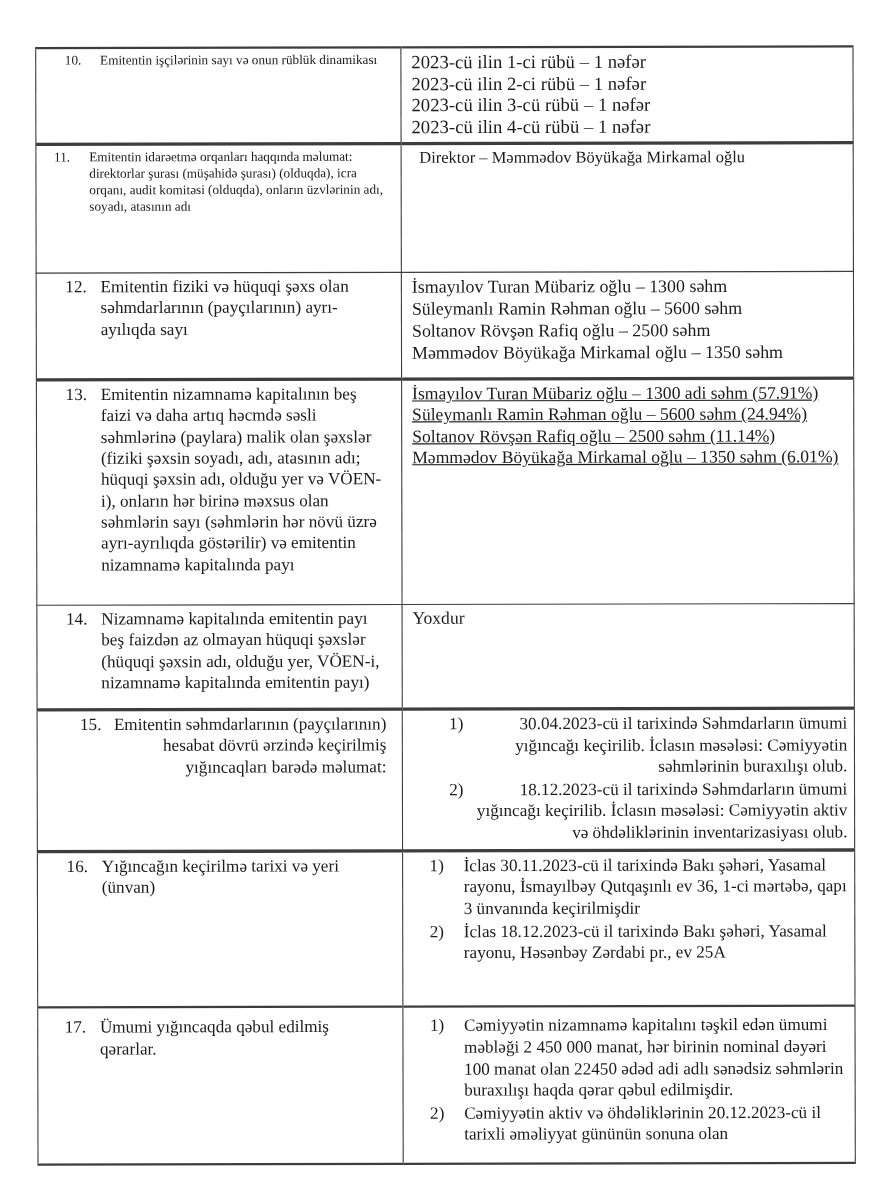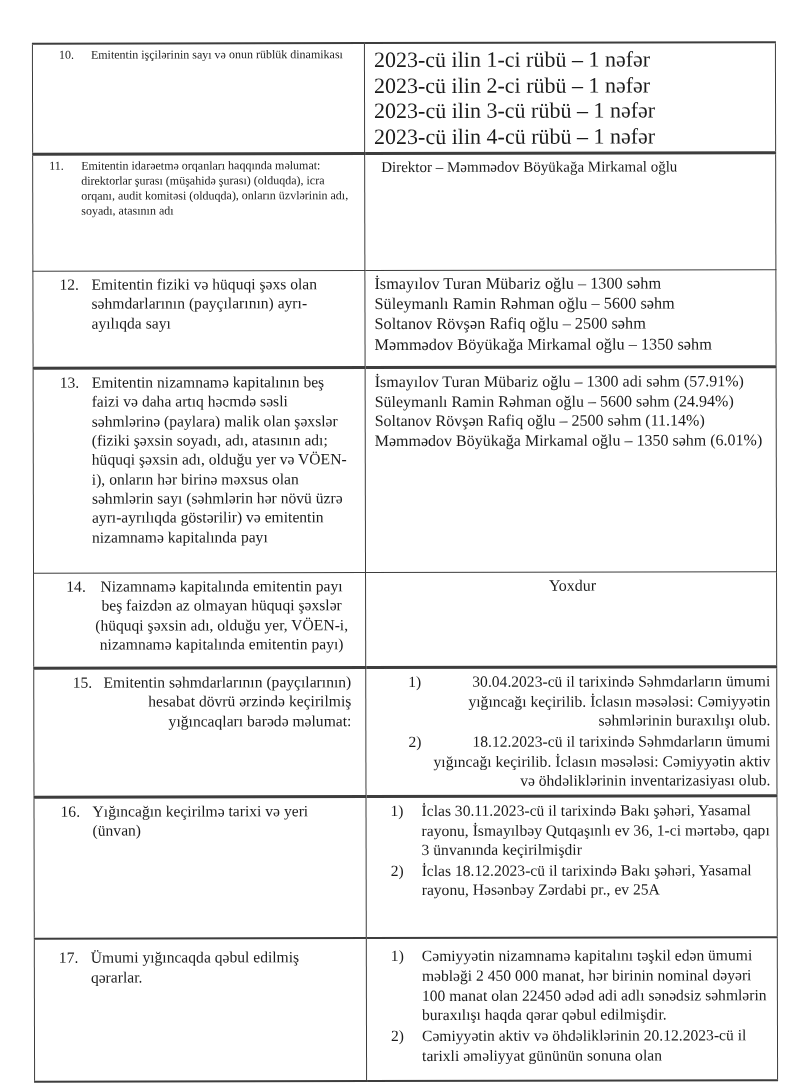--- a/index.html
+++ b/index.html
@@ -33,21 +33,21 @@
     vertical-align: top;
     border: 1.6px solid #3d3d3d;
     padding: 3px 8px 3px 8px;
     box-sizing: border-box;
   }
   
   tr.r0 td { height: 76px;  border-top-width: 2px; border-bottom-width: 3px; }
   tr.r1 td { height: 117px; border-bottom-width: 1.6px; padding-left: 16px; }
   tr.r2 td { height: 97px;  border-bottom-width: 3px; }
   tr.r3 td { height: 205px; border-bottom-width: 1.6px; }
-  tr.r4 td { height: 95px;  border-bottom-width: 3px; text-align: center; }
+  tr.r4 td { height: 95px;  border-bottom-width: 3px; }
   tr.r5 td { height: 123px; border-bottom-width: 3px; text-align: right; }
   tr.r6 td { height: 142px; border-bottom-width: 2px; margin-left: 24px; }
   tr.r7 td { height: 143px; border-bottom-width: 2.5px; padding-left: 24px; }
 
   td.left-cell { padding-left: 26px; padding-right: 14px; }
   .item { display: flex; }
   .num {
     flex: none;
     width: 32px;
     font-size: 15.6px;
@@ -59,24 +59,24 @@
     line-height: 1.24;
   }
   tr.r0 .num, tr.r0 .label, tr.r1 .num, tr.r1 .label { font-size: 12px; }
   tr.r7 td.left-cell { padding-top: 8px; }
 
   td.right-cell { padding-left: 9px; padding-right: 6px; }
   .vline {
     font-size: 16px;
     line-height: 1.2;
   }
-  tr.r0 .vline { font-size: 22px; line-height: 1.16; }
+  tr.r0 .vline { font-size: 17px; line-height: 1.16; }
   tr.r1 .vline { font-size: 15px; }
   tr.r2 .vline { font-size: 16.3px; line-height: 1.24; }
-  tr.r3 .vline { font-size: 16px;   line-height: 1.22; }
+  tr.r3 .vline { font-size: 16px;   line-height: 1.22; text-decoration: underline; }
 
   td.has-list { padding-left: 24px; }
   .olitem { display: flex; margin-bottom: 1px; }
   .omark {
     flex: none;
     width: 31px;
     font-size: 15.6px;
     line-height: 1.26;
   }
   .otext {

